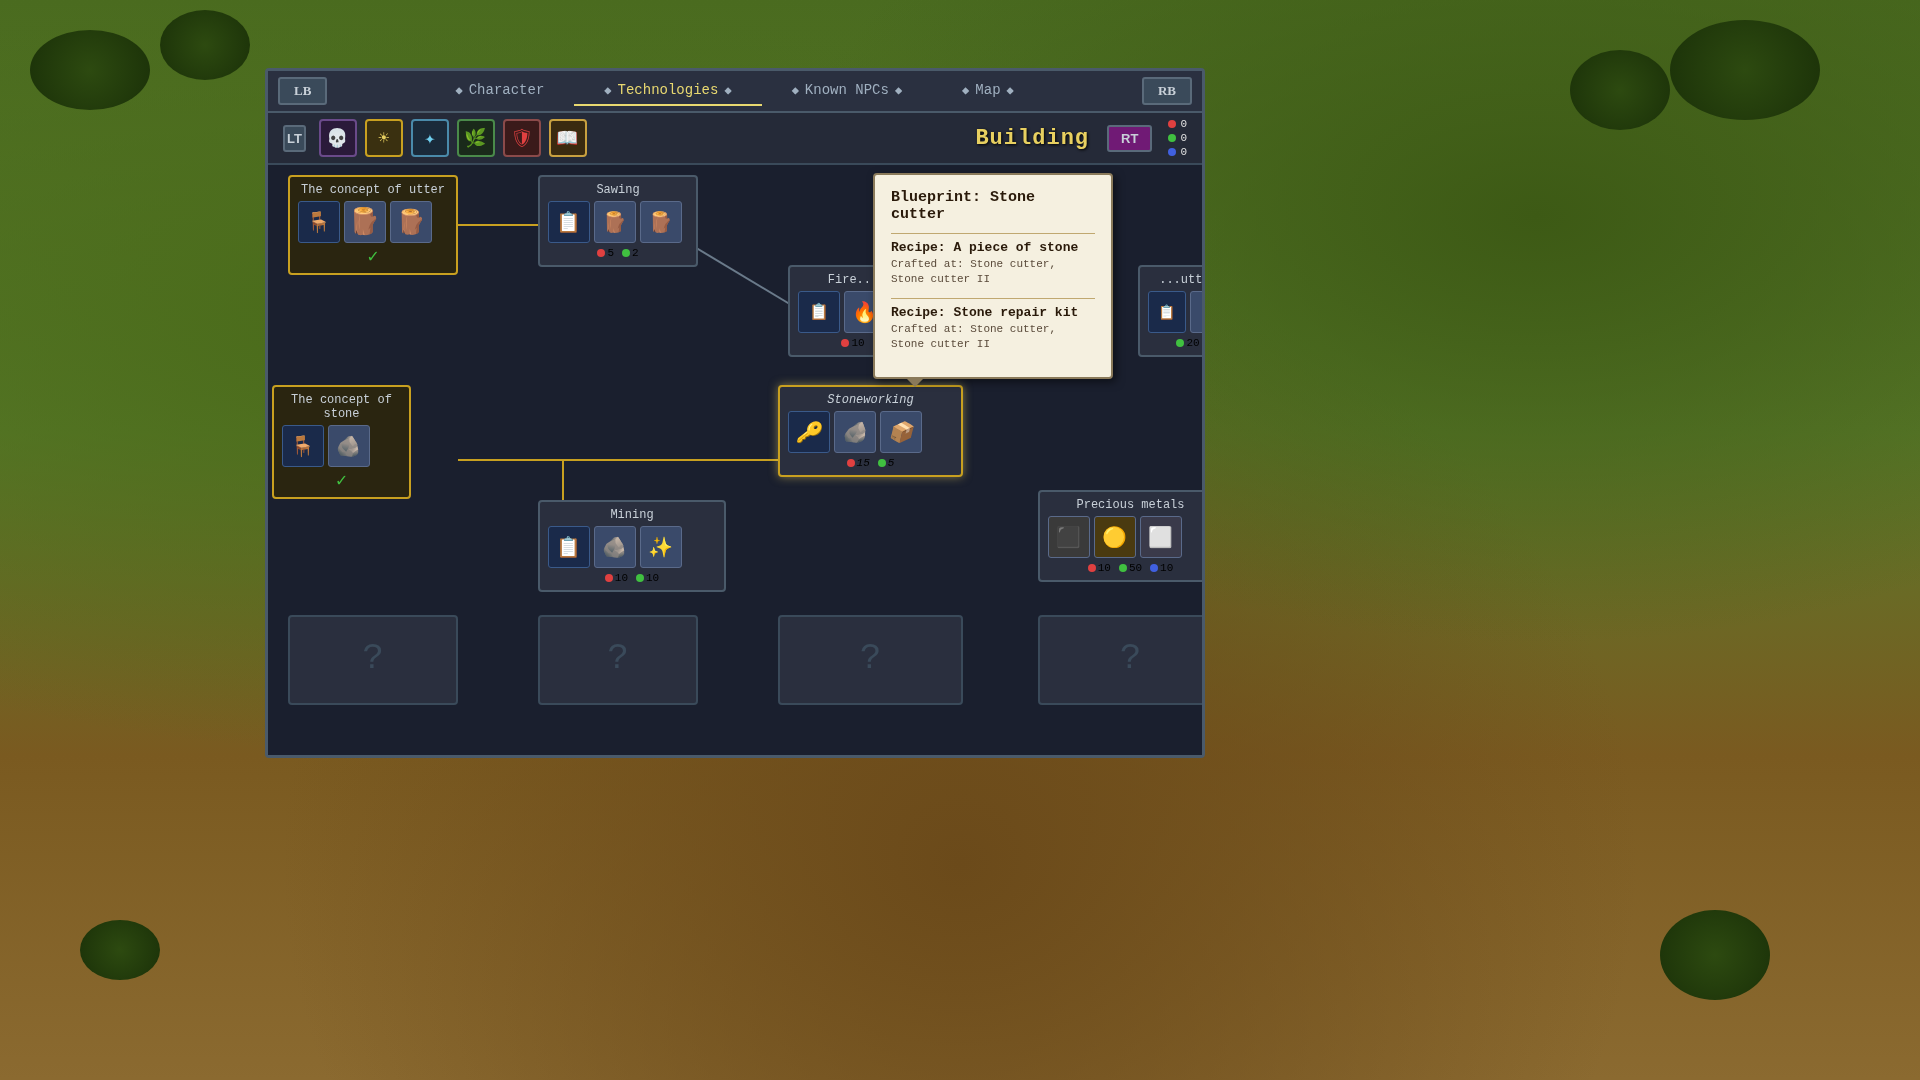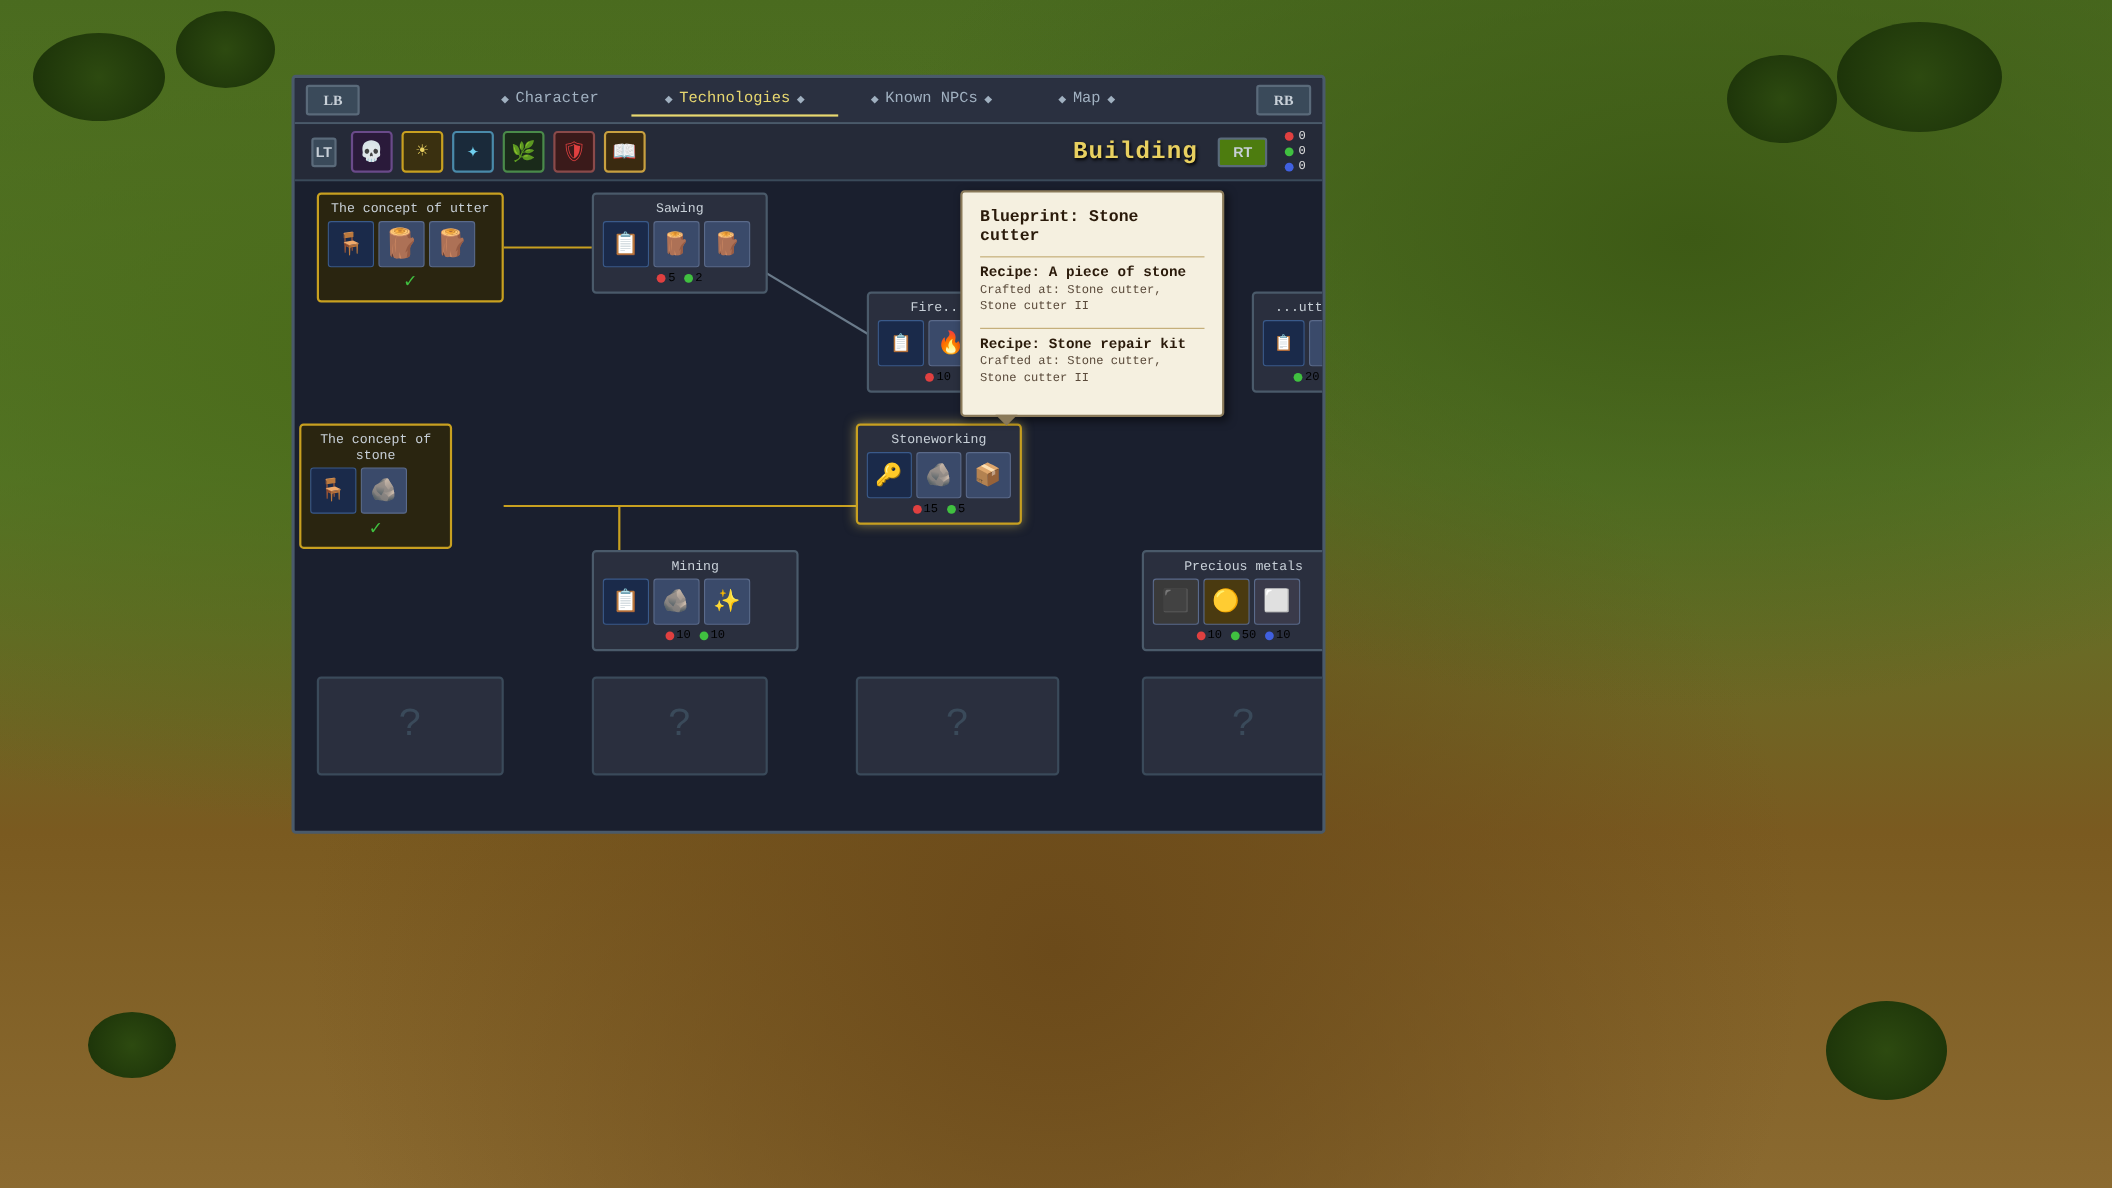--- a/index.html
+++ b/index.html
@@ -146,21 +146,21 @@
     .category-title {
       margin-left: auto;
       font-size: 22px;
       font-weight: bold;
       color: #e8d060;
       letter-spacing: 1px;
       text-shadow: 1px 1px 3px #000;
     }
 
     .rt-btn {
-      background: #4d7c0f;
+      background: #701a75;
       border: 2px solid #5a6a7a;
       color: #c8d0d8;
       padding: 4px 12px;
       font-size: 13px;
       font-weight: bold;
       cursor: pointer;
       border-radius: 3px;
       margin-left: 10px;
     }
 
@@ -492,21 +492,21 @@
 
     <div class="tech-node completed" style="left:4px;top:220px;width:139px;">
       <div class="tech-node-title">The concept of stone</div>
       <div class="tech-node-items">
         <div class="tech-item-icon blueprint">🪑</div>
         <div class="tech-item-icon">🪨</div>
       </div>
       <div class="check-mark">✓</div>
     </div>
 
-    <div class="tech-node selected" style="left:510px;top:220px;width:151px;border-color:#c8a020;">
+    <div class="tech-node selected" style="left:510px;top:220px;width:185px;border-color:#c8a020;font-style:italic;">
       <div class="tech-node-title">Stoneworking</div>
       <div class="tech-node-items">
         <div class="tech-item-icon blueprint">🔑</div>
         <div class="tech-item-icon">🪨</div>
         <div class="tech-item-icon">📦</div>
       </div>
       <div class="tech-costs">
         <div class="cost-item">
           <span class="cost-dot red"></span>
           <span>15</span>
@@ -530,21 +530,21 @@
           <span class="cost-dot red"></span>
           <span>10</span>
         </div>
         <div class="cost-item">
           <span class="cost-dot green"></span>
           <span>10</span>
         </div>
       </div>
     </div>
 
-    <div class="tech-node" style="left:770px;top:335px;width:185px;">
+    <div class="tech-node" style="left:770px;top:325px;width:185px;">
       <div class="tech-node-title">Precious metals</div>
       <div class="tech-node-items">
         <div class="tech-item-icon" style="background:#3a3a3a;">⬛</div>
         <div class="tech-item-icon" style="background:#4a3a10;color:#e8d060;">🟡</div>
         <div class="tech-item-icon" style="background:#3a3a4a;">⬜</div>
       </div>
       <div class="tech-costs">
         <div class="cost-item">
           <span class="cost-dot red"></span>
           <span>10</span>

